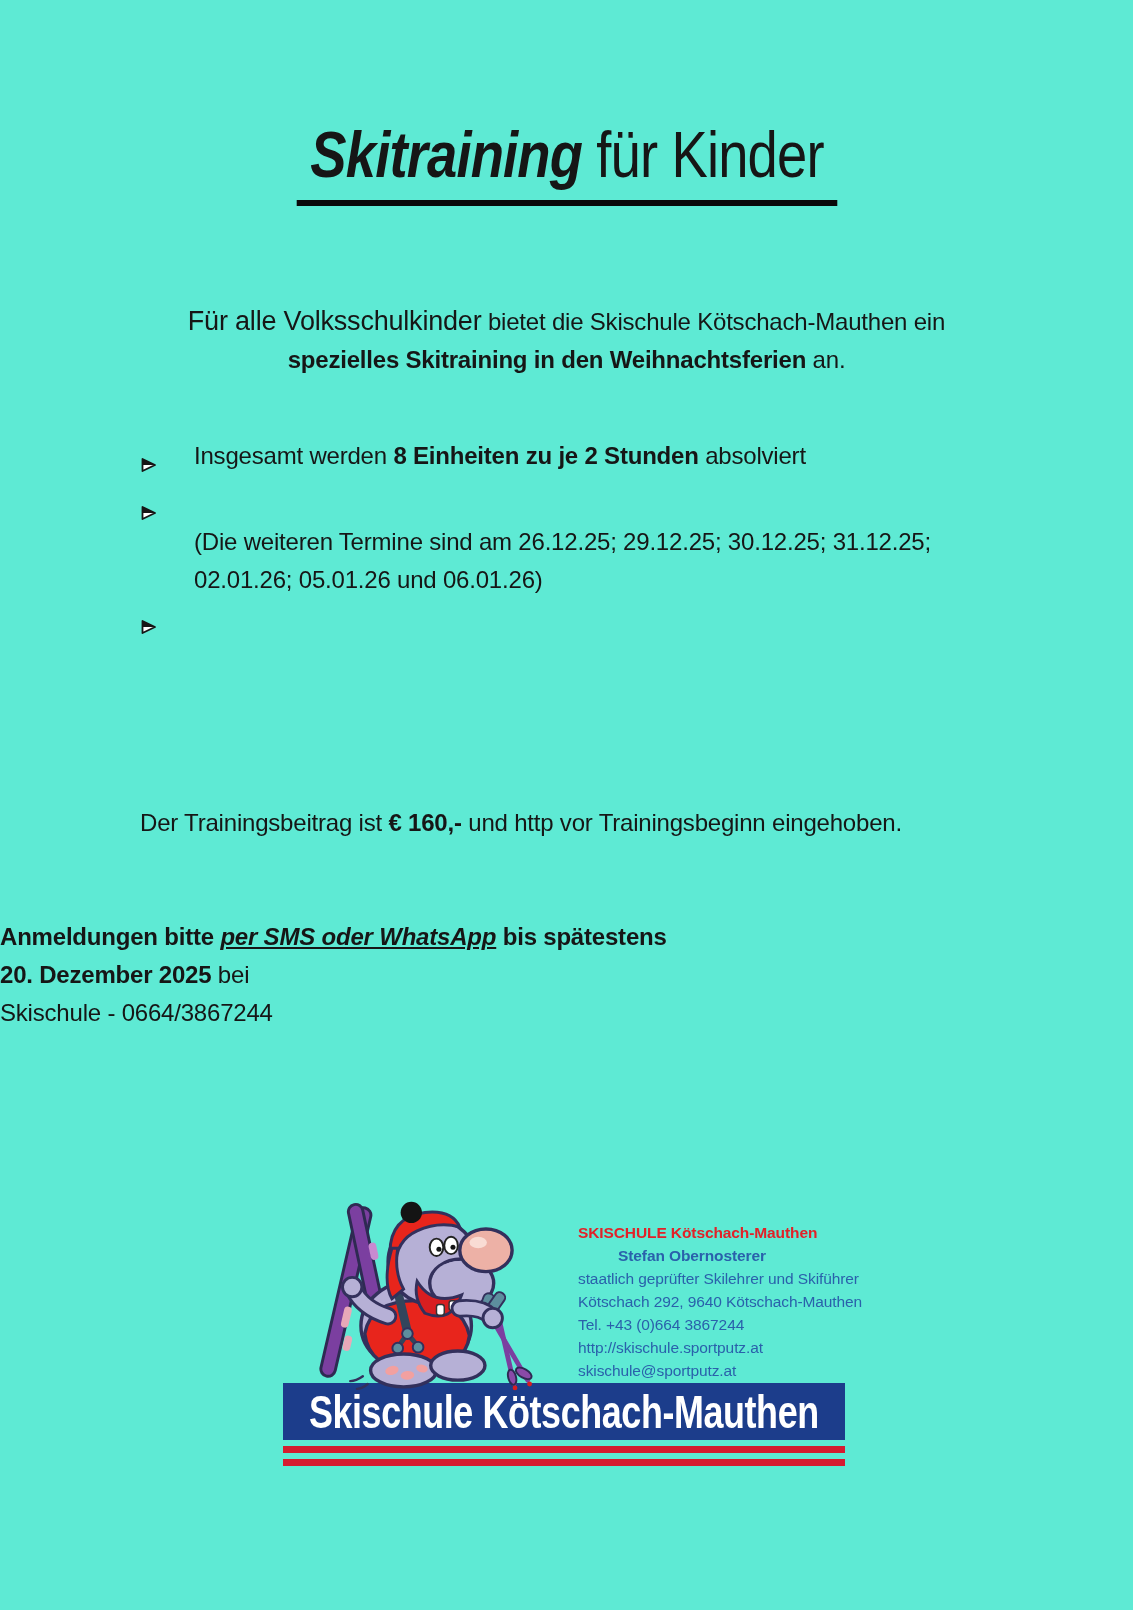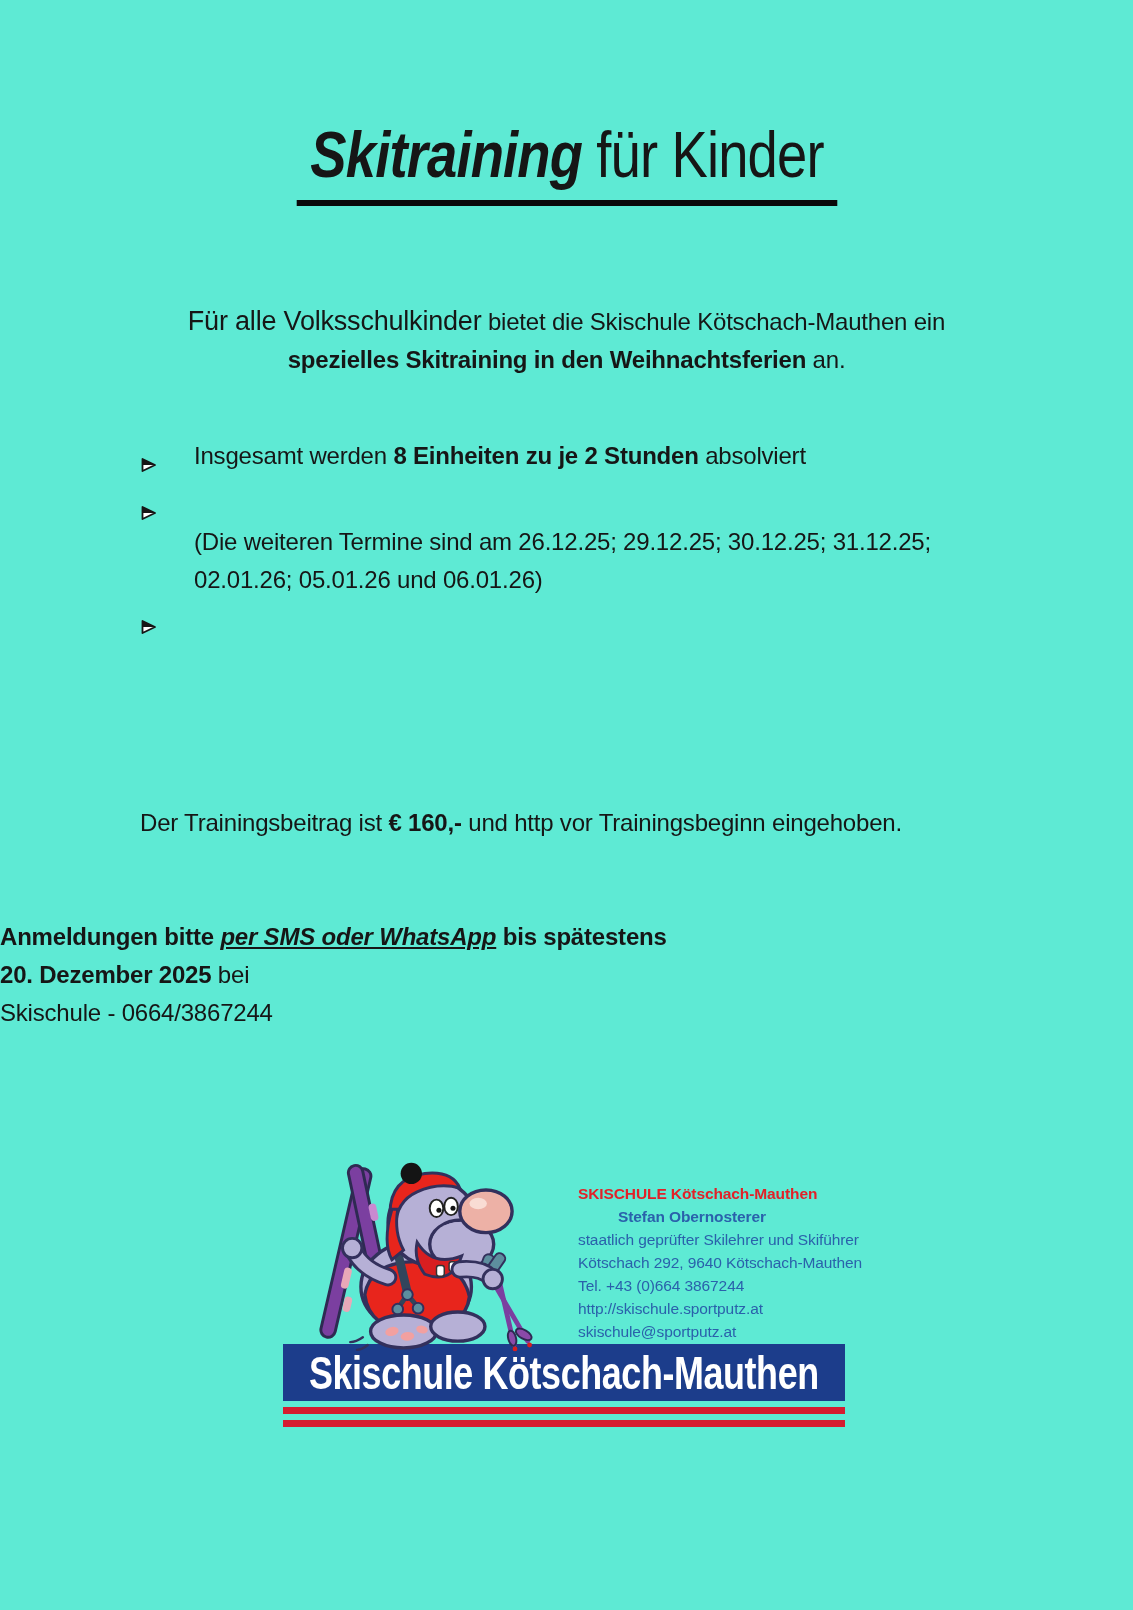--- a/index.html
+++ b/index.html
@@ -52,21 +52,21 @@
   }
 
   
   .signup{
     position:absolute;top:918px;left:0;width:100%;
     text-align:left;font-size:24px;line-height:38px;
     letter-spacing:-.2px;white-space:nowrap;
   }
 
   
-  .logo-block{position:absolute;left:283px;top:1152px;width:562px;height:290px;}
+  .logo-block{position:absolute;left:283px;top:1191px;width:562px;height:290px;}
   .mascot{position:absolute;left:12px;top:-4px;width:252px;height:206px;z-index:2;}
   .contact{
     position:absolute;left:295px;top:30px;
     font-size:15.5px;line-height:23px;color:#2a61ab;
     white-space:nowrap;letter-spacing:-.1px;
   }
   .contact-line1{color:#e22128;font-weight:bold;}
   .contact-line2{color:#2a61ab;font-weight:bold;margin-left:40px;}
   .banner{
     position:absolute;left:0;top:192px;width:562px;height:57px;

